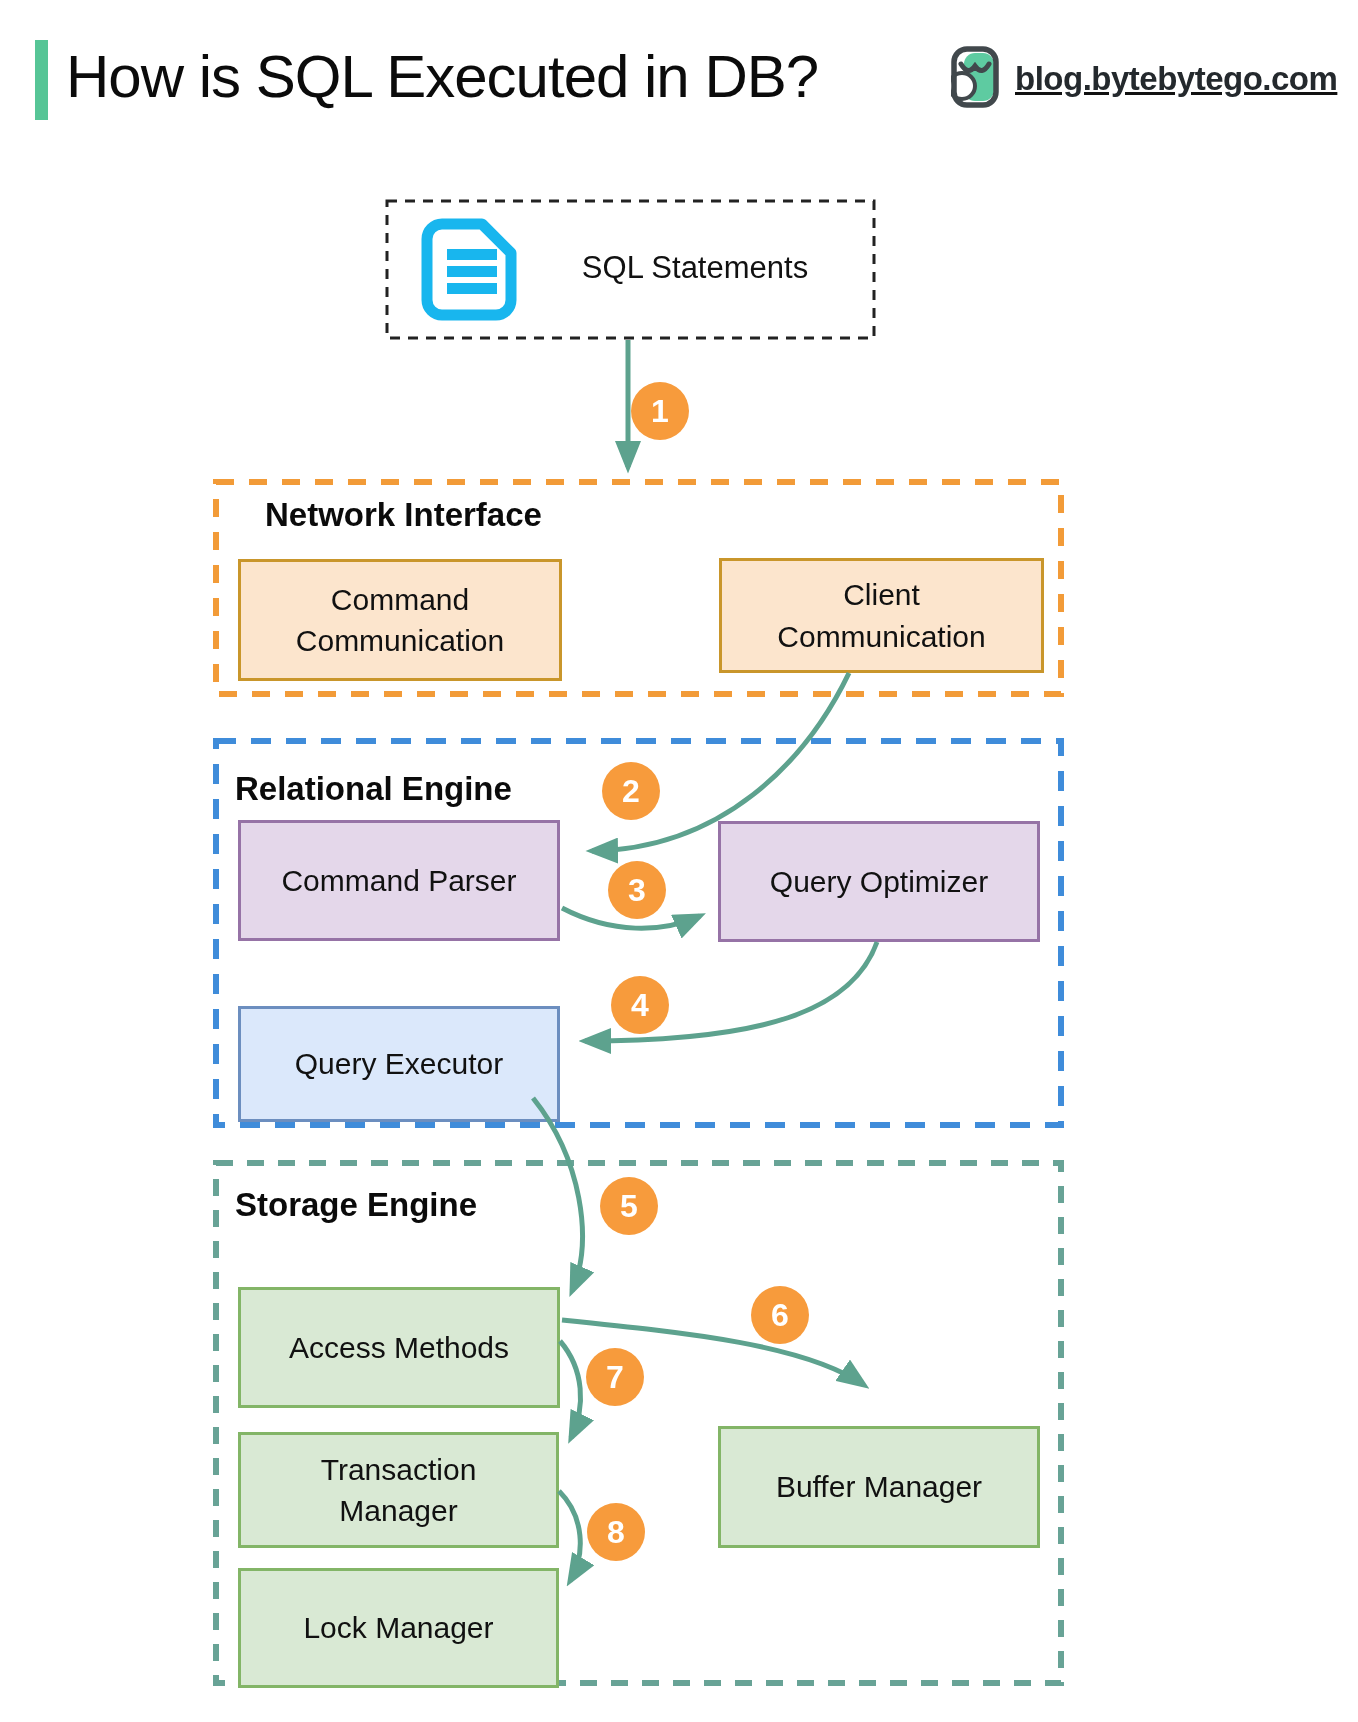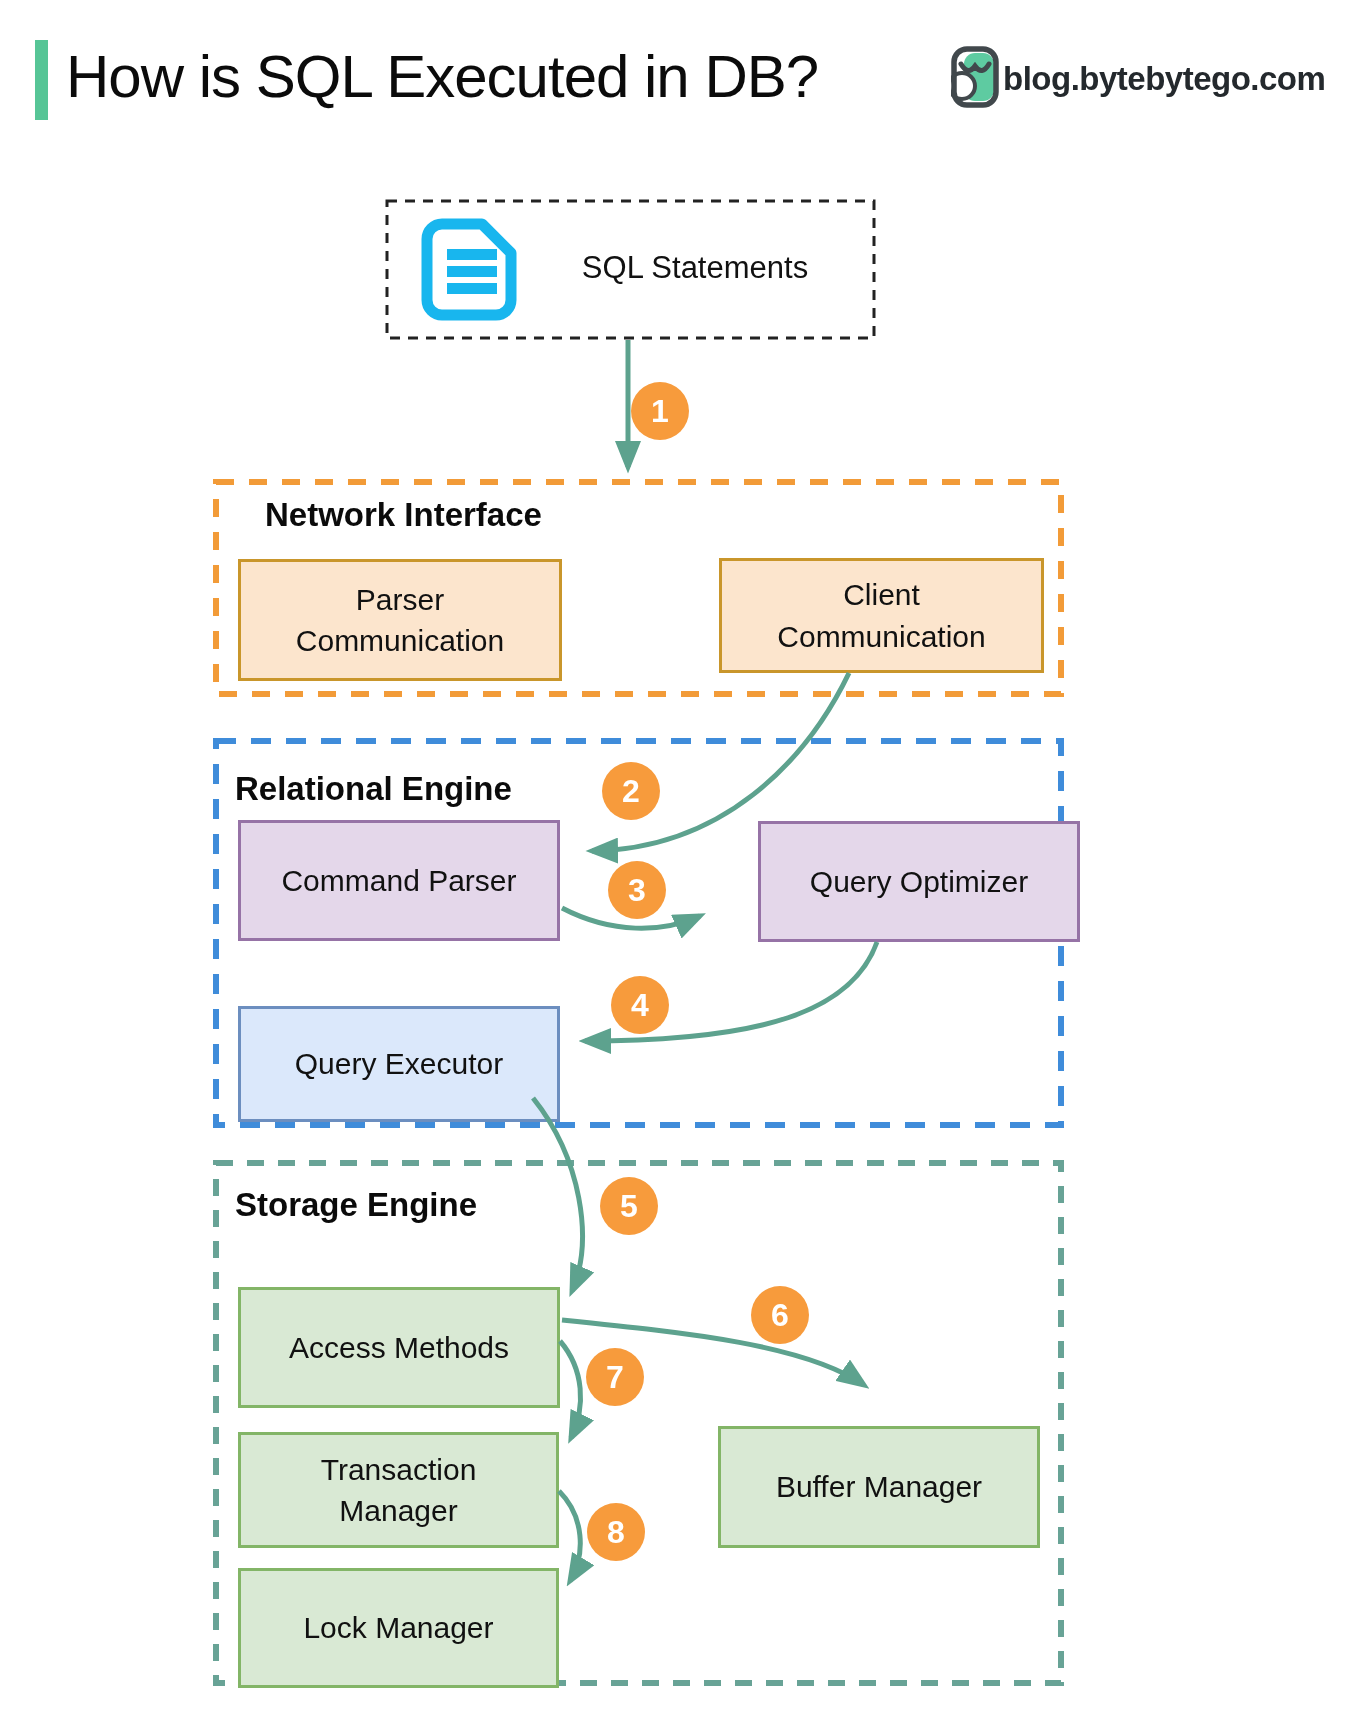--- a/index.html
+++ b/index.html
@@ -4,21 +4,21 @@
 <style>
   html,body{margin:0;padding:0;background:#ffffff;}
   .page{
     position:relative;width:1358px;height:1722px;background:#ffffff;
     font-family:"Liberation Sans",sans-serif;color:#111;overflow:hidden;
   }
   .layer{position:absolute;left:0;top:0;pointer-events:none;}
   
   .accent-bar{position:absolute;left:35px;top:40px;width:13px;height:80px;background:#56C596;}
   .title{position:absolute;left:66px;top:42px;font-size:60px;font-weight:500;letter-spacing:-1px;color:#0b0b0b;white-space:nowrap;}
-  .brand{position:absolute;left:951px;top:46px;display:flex;align-items:center;gap:4px;}
+  .brand{position:absolute;left:951px;top:46px;display:flex;align-items:center;gap:16px;text-decoration:underline;}
   .brand-text{font-size:33px;font-weight:700;color:#24292d;white-space:nowrap;letter-spacing:-0.5px;}
   
   .sql-label{position:absolute;left:520px;top:250px;width:350px;text-align:center;font-size:31px;color:#111;}
   .doc-icon{position:absolute;left:421px;top:218px;}
   
   .section-title{position:absolute;font-size:33px;font-weight:700;color:#0b0b0b;white-space:nowrap;}
   #t-network{left:235px;top:496px;margin-left:30px;}
   #t-relational{left:235px;top:770px;}
   #t-storage{left:235px;top:1186px;}
   
@@ -27,21 +27,21 @@
     text-align:center;font-size:30px;line-height:1.38;color:#111;
     white-space:pre-line;box-sizing:border-box;
   }
   .node.orange{background:#FCE5CD;border:3px solid #C9962B;}
   .node.purple{background:#E4D7EA;border:3px solid #9673A6;}
   .node.blue  {background:#DBE8FB;border:3px solid #6C8EBF;}
   .node.green {background:#D9E9D4;border:3px solid #83B567;margin-top:26px;}
   #b-cluster    {left:238px;top:559px;width:324px;height:122px;}
   #b-client     {left:719px;top:558px;width:325px;height:115px;}
   #b-parser     {left:238px;top:820px;width:322px;height:121px;}
-  #b-optimizer  {left:718px;top:821px;width:322px;height:121px;margin-left:40px;}
+  #b-optimizer  {left:718px;top:821px;width:322px;height:121px;}
   #b-executor   {left:238px;top:982px;width:322px;height:116px;margin-top:24px;}
   #b-access     {left:238px;top:1261px;width:322px;height:121px;}
   #b-transaction{left:238px;top:1406px;width:321px;height:116px;}
   #b-lock       {left:238px;top:1542px;width:321px;height:120px;}
   #b-buffer     {left:718px;top:1400px;width:322px;height:122px;text-align:center;}
   svg text.step{font-family:"Liberation Sans",sans-serif;font-size:32px;font-weight:700;fill:#ffffff;}
 </style>
 </head>
 <body>
 
@@ -75,21 +75,21 @@
       <rect x="26" y="48" width="50" height="11" fill="#18B6EE"></rect>
       <rect x="26" y="65" width="50" height="11" fill="#18B6EE"></rect>
     </svg>
   </div>
   <div class="sql-label">SQL Statements</div>
 
   <div class="section-title" id="t-network">Network Interface</div>
   <div class="section-title" id="t-relational">Relational Engine</div>
   <div class="section-title" id="t-storage">Storage Engine</div>
 
-  <div class="node orange" id="b-cluster">Parser
+  <div class="node orange" id="b-cluster">Command
 Communication</div>
   <div class="node orange" id="b-client">Client
 Communication</div>
   <div class="node purple" id="b-parser">Command Parser</div>
   <div class="node purple" id="b-optimizer">Query Optimizer</div>
   <div class="node blue" id="b-executor">Query Executor</div>
   <div class="node green" id="b-access">Access Methods</div>
   <div class="node green" id="b-transaction">Transaction
 Manager</div>
   <div class="node green" id="b-lock">Lock Manager</div>

